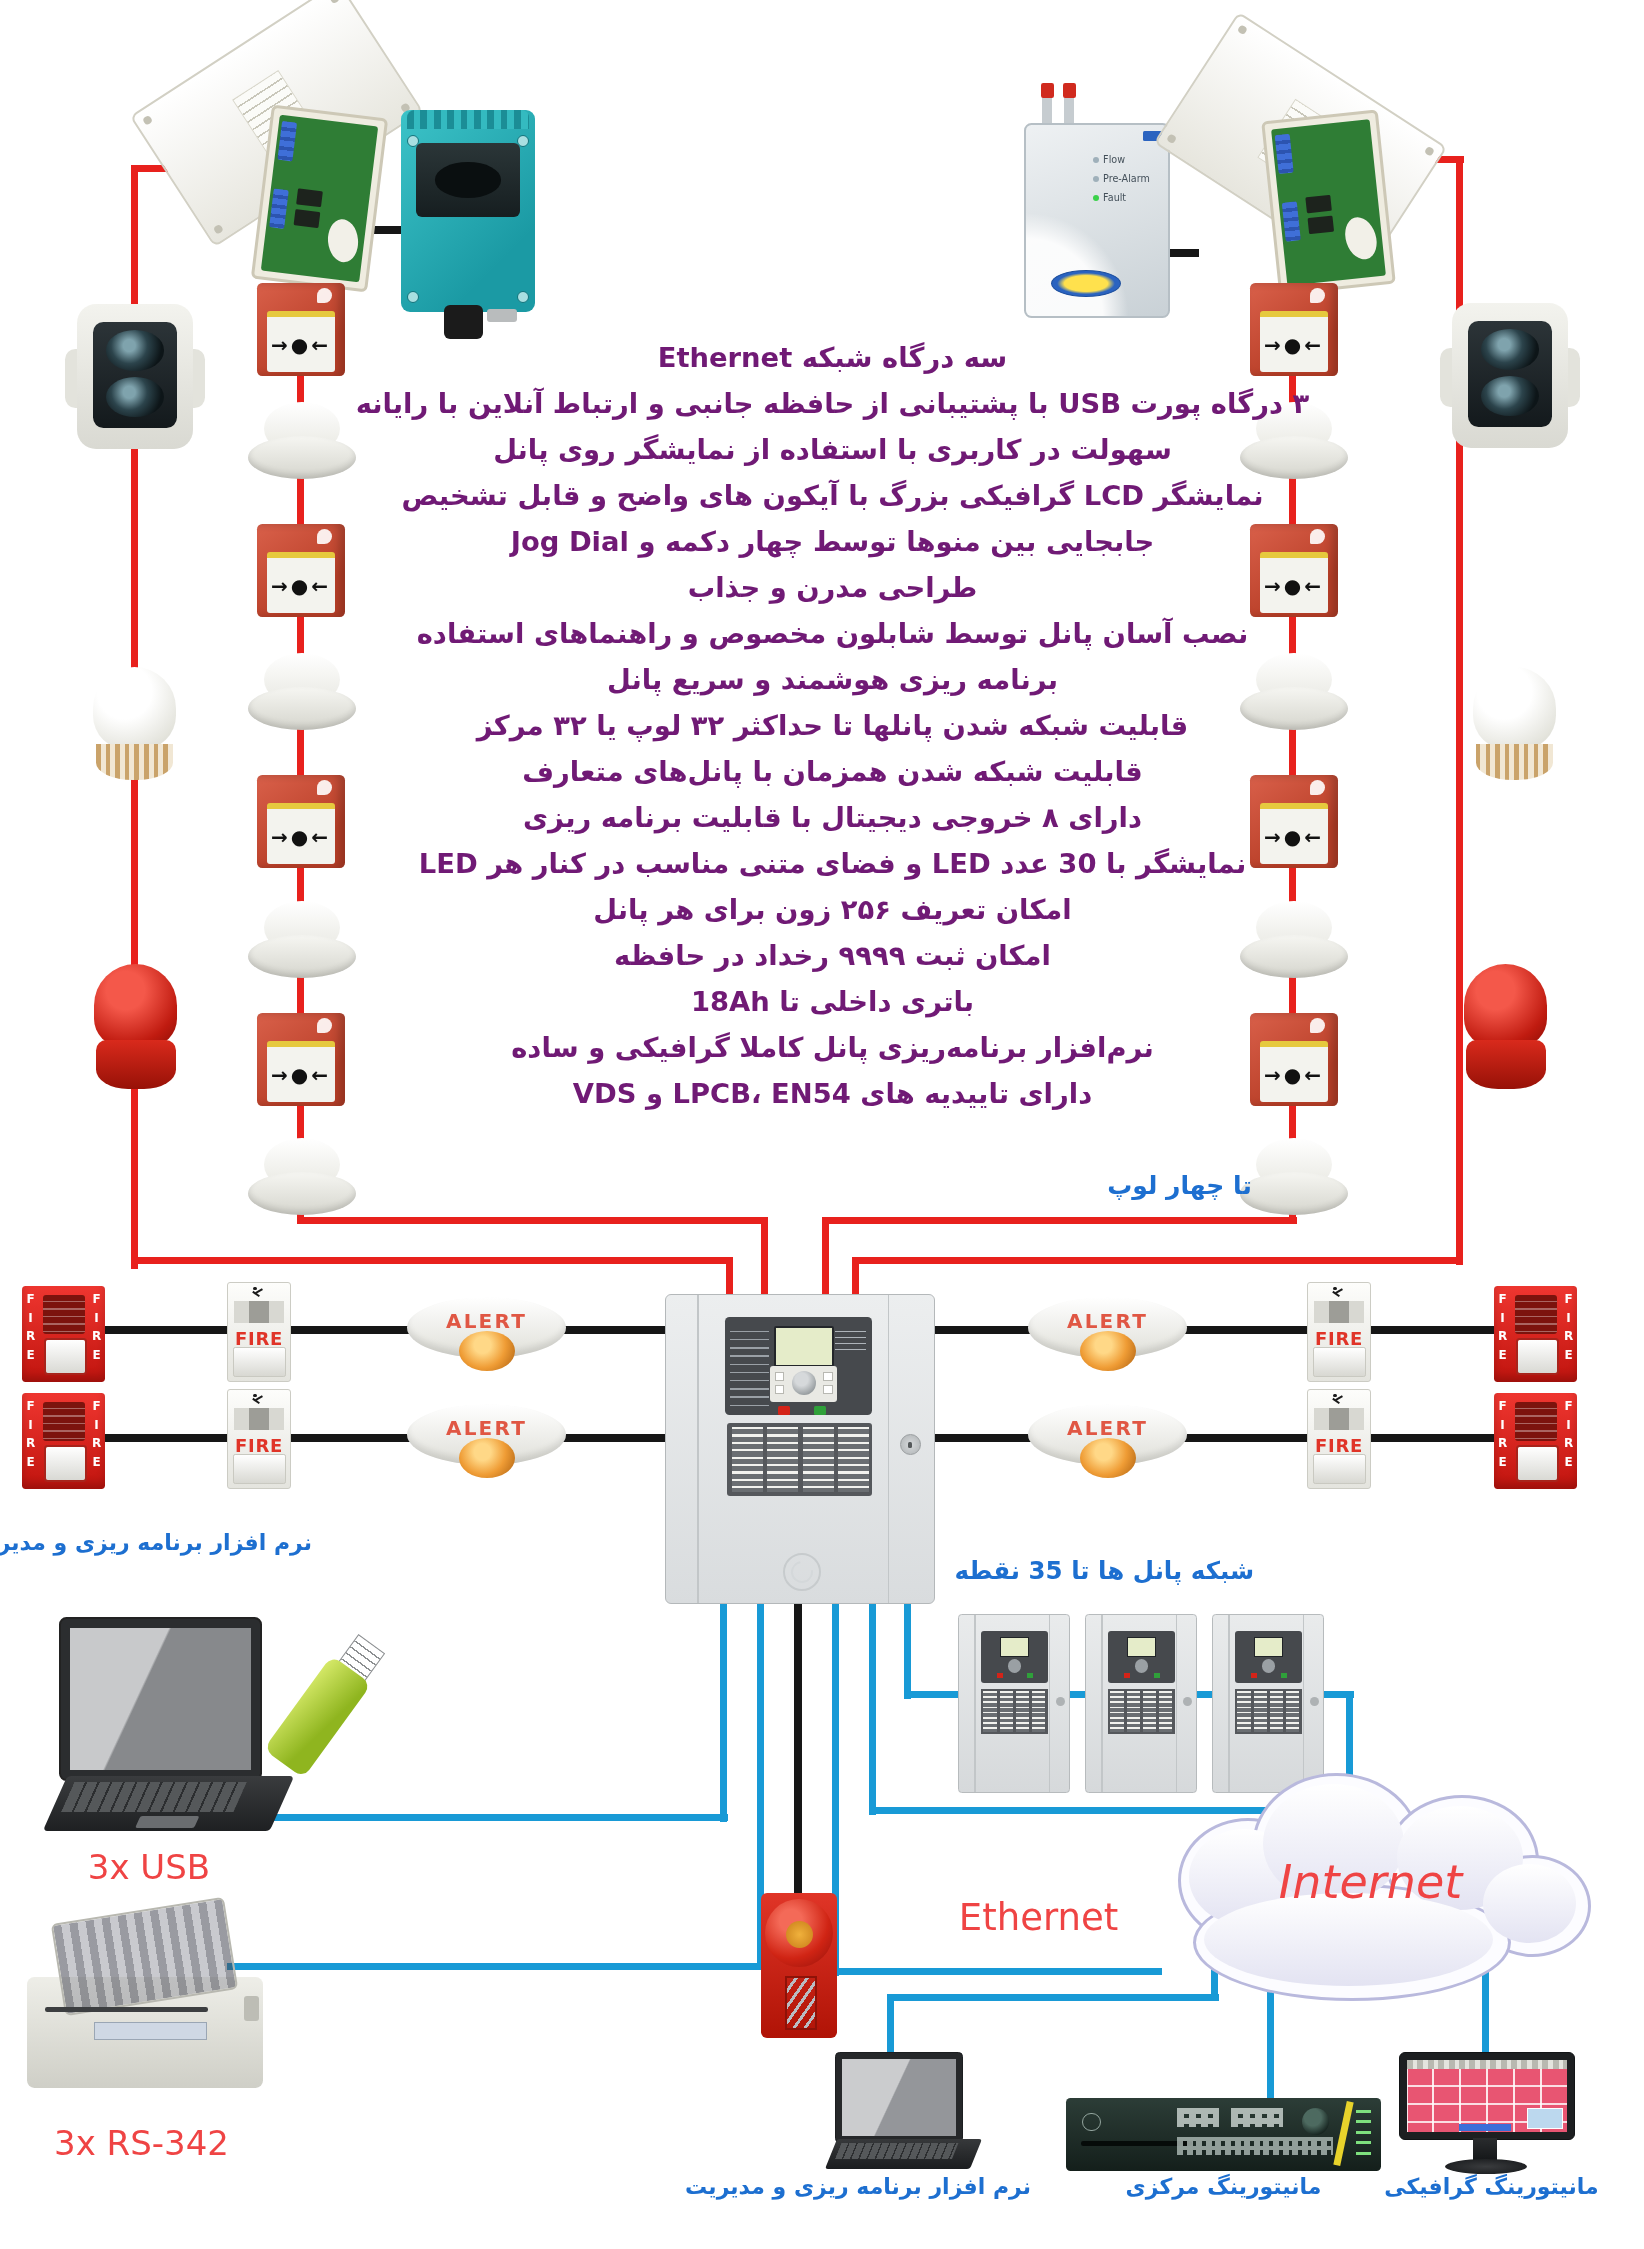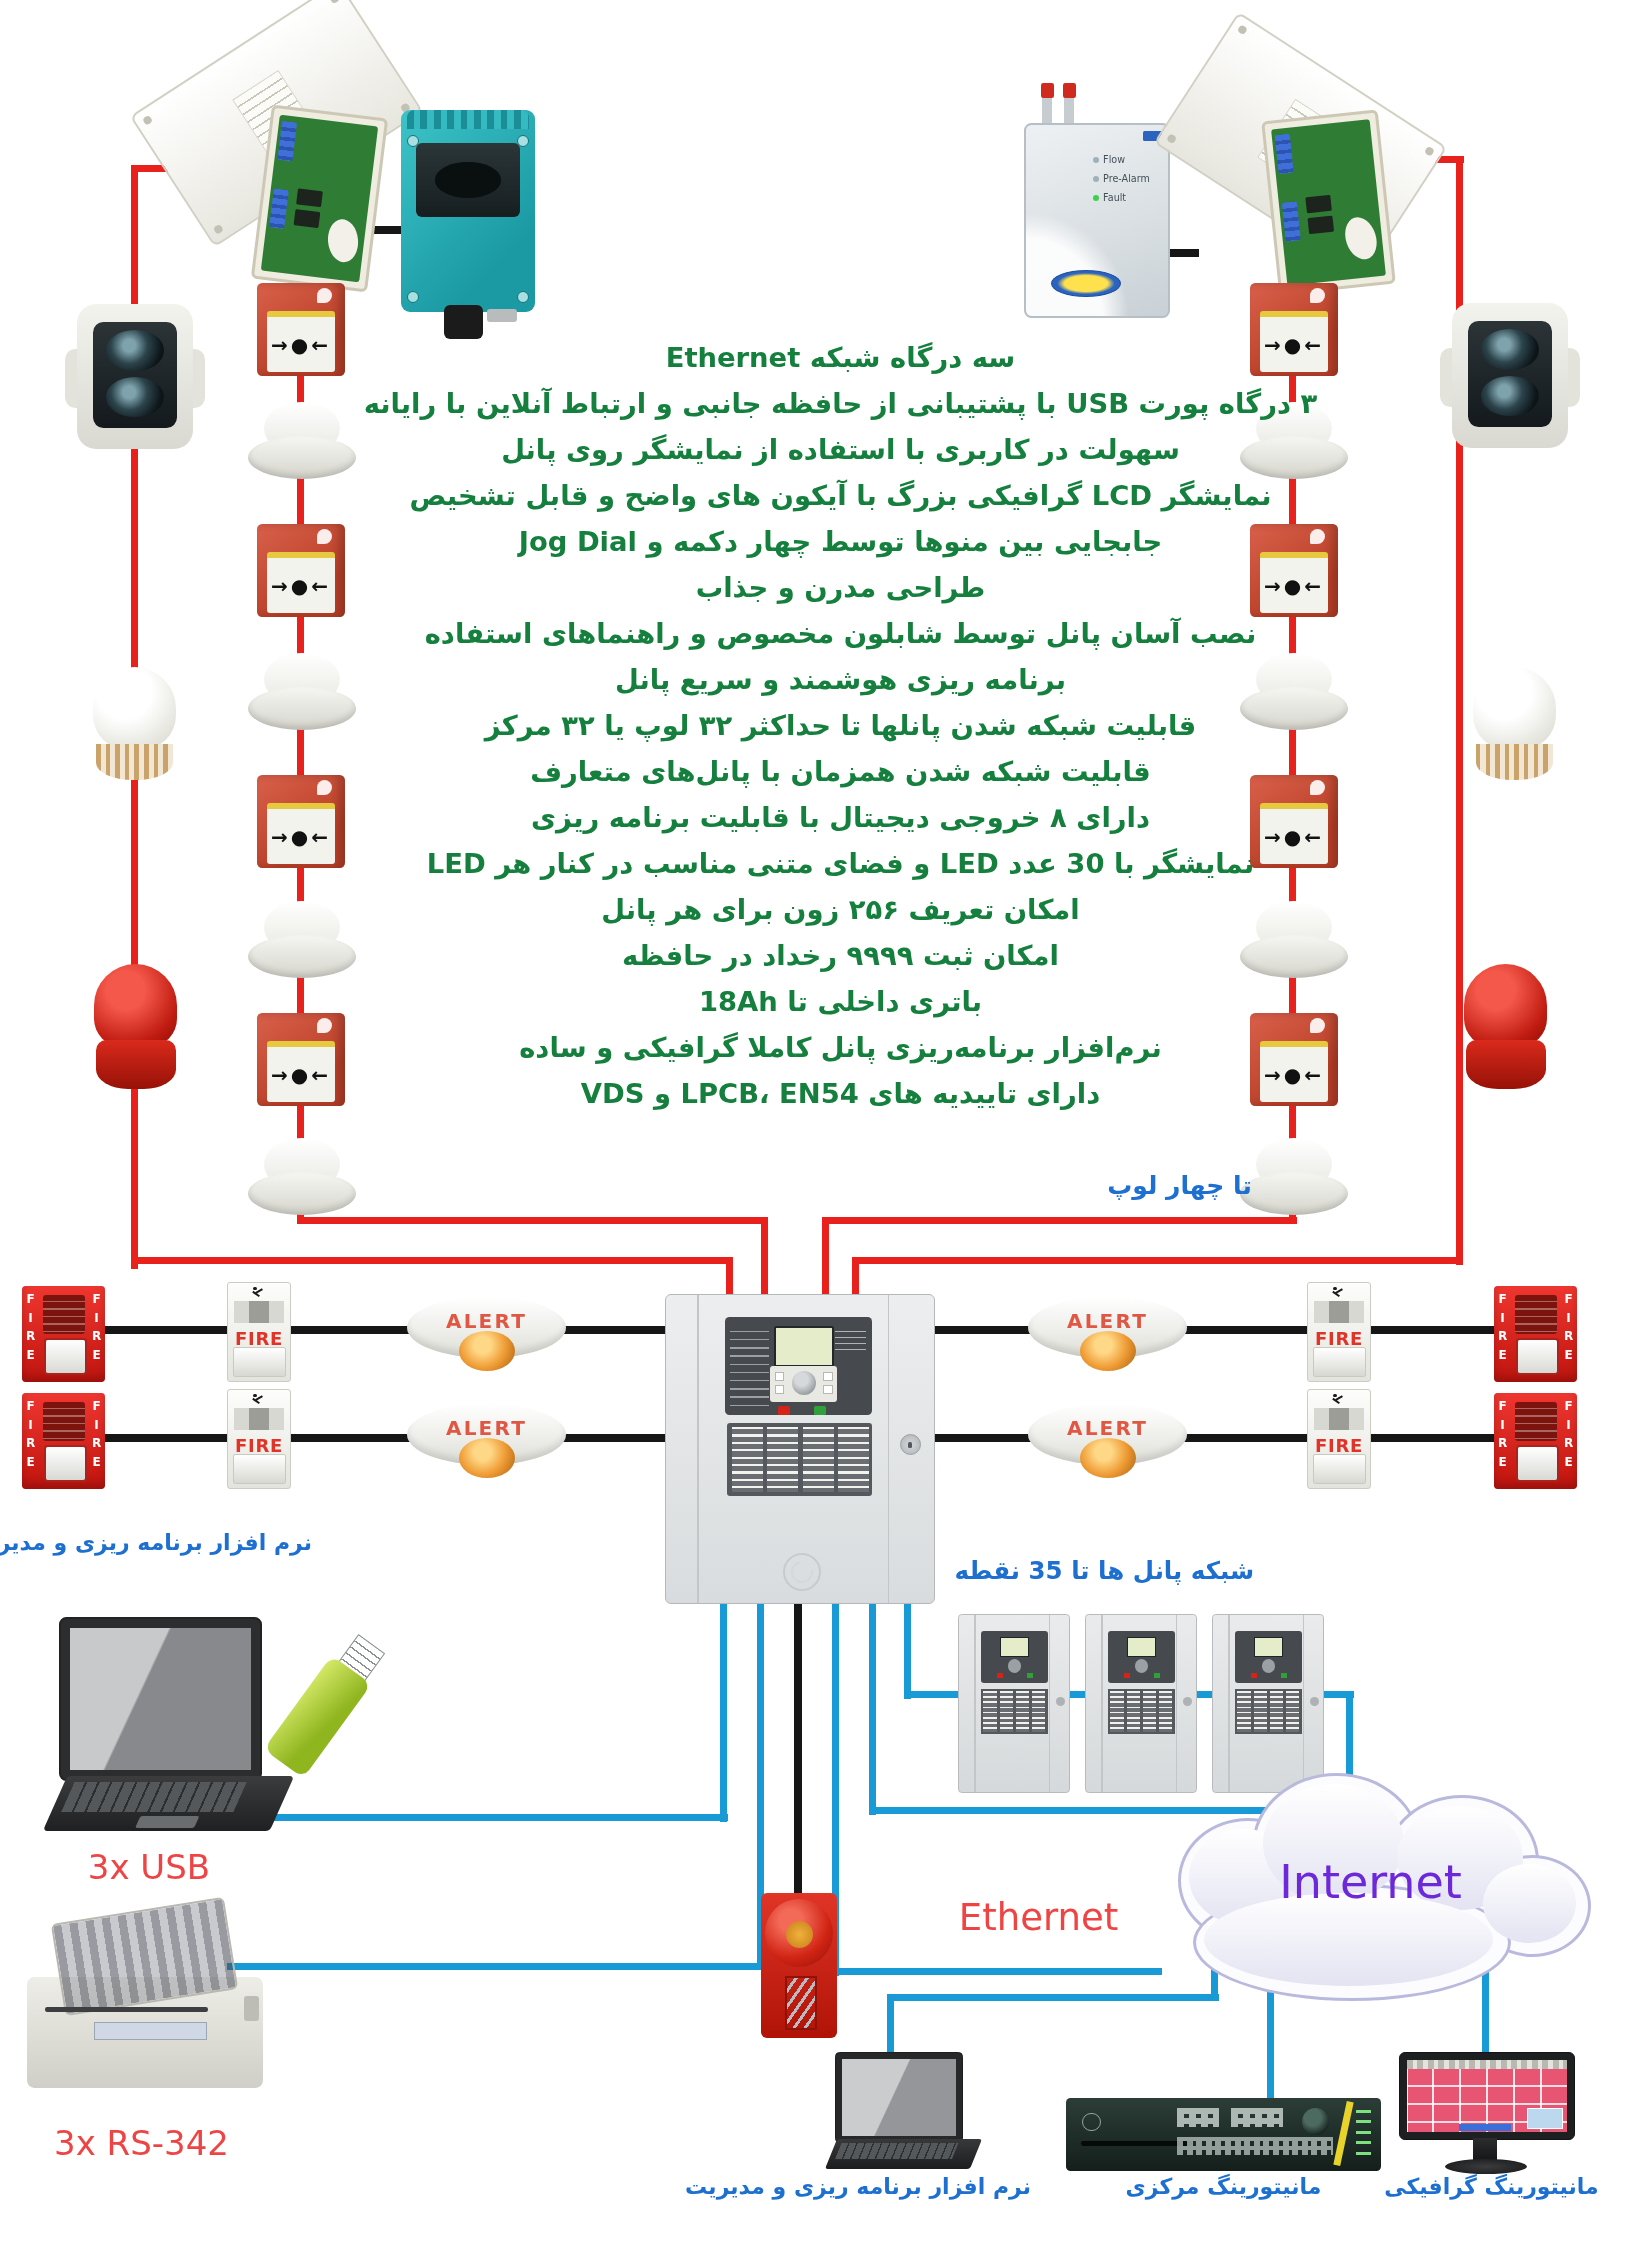--- a/index.html
+++ b/index.html
@@ -4,26 +4,26 @@
 <style>
   html,body{margin:0;padding:0;background:#fff;}
   body{font-family:"DejaVu Sans",sans-serif;}
   .canvas{position:relative;width:1645px;height:2250px;background:#ffffff;overflow:hidden;}
   .a{position:absolute;}
   
   .wr{background:#e8211d;}
   .wk{background:#161616;}
   .wb{background:#189ad6;}
   
-  .features{left:336px;top:335px;width:1009px;direction:rtl;text-align:center;color:#15803d;font-weight:700;font-size:27.4px;}
+  .features{left:328px;top:335px;width:1009px;direction:rtl;text-align:center;color:#701a75;font-weight:700;font-size:27.4px;}
   .features .fl{height:46px;line-height:46px;white-space:nowrap;}
   
   .plab{color:#1d6fd0;font-weight:700;direction:rtl;text-align:center;white-space:nowrap;}
   .llab{color:#ef4444;text-align:center;white-space:nowrap;}
-  .inet{color:#6d28d9;}
+  .inet{color:#ef4444;font-style:italic;}
   
   .smoke{width:108px;height:77px;}
   .smoke .dome{position:absolute;top:0;left:15%;width:70%;height:53px;border-radius:50%;background:linear-gradient(#ffffff,#e7e7e0);}
   .smoke .base{position:absolute;bottom:0;left:0;width:100%;height:43px;border-radius:50%;background:linear-gradient(#f6f6f2,#d5d5cd);box-shadow:inset 0 -3.7px 6px rgba(0,0,0,.14);}
   
   .cp{width:88px;height:93px;background:linear-gradient(145deg,#d9604a,#b93f28 70%);border-radius:5.2px;box-shadow:inset -6px 0 9px rgba(0,0,0,.2);}
   .cpflame{position:absolute;top:5.2px;right:13.4px;width:15px;height:15px;border-radius:50% 50% 50% 10%;background:rgba(255,255,255,.9);}
   .cpwin{position:absolute;left:9.6px;right:9.6px;top:28px;height:55px;background:#f3f3ee;border-radius:3px;border-top:6px solid #e6c93e;display:flex;align-items:center;justify-content:center;font-size:20px;font-weight:bold;color:#111;letter-spacing:3px;}
   
   .beam{width:116px;height:145px;}

